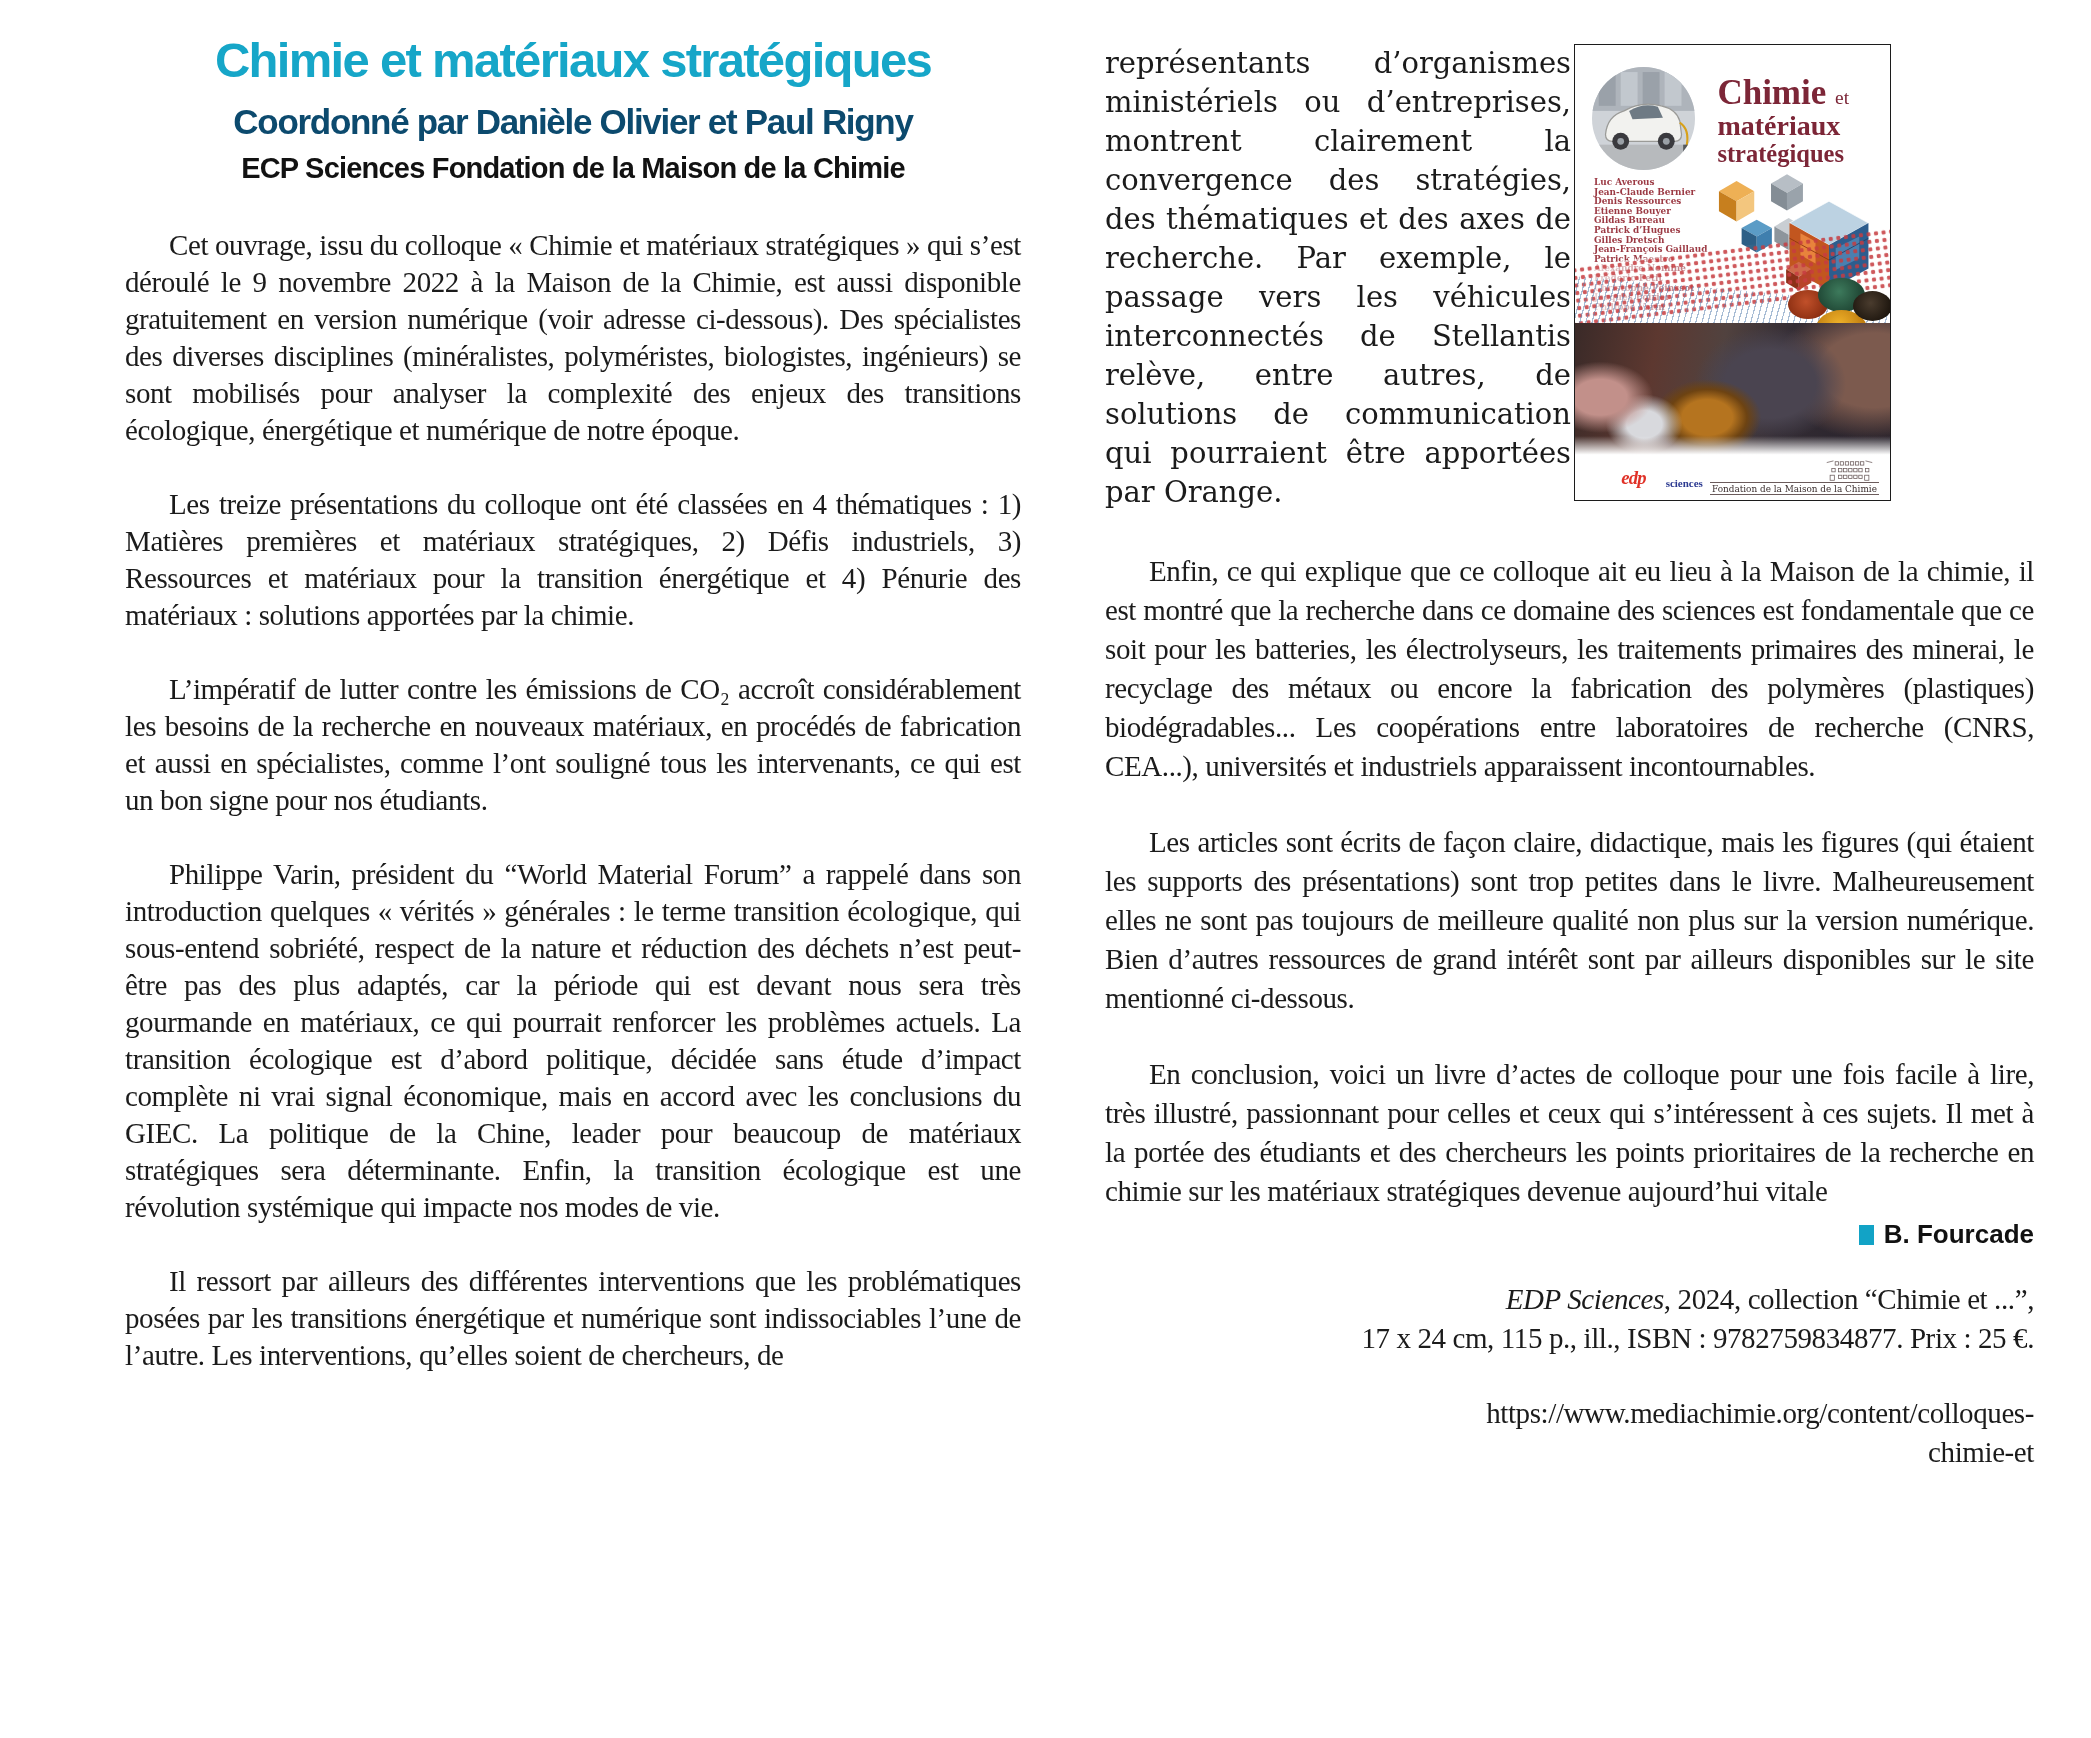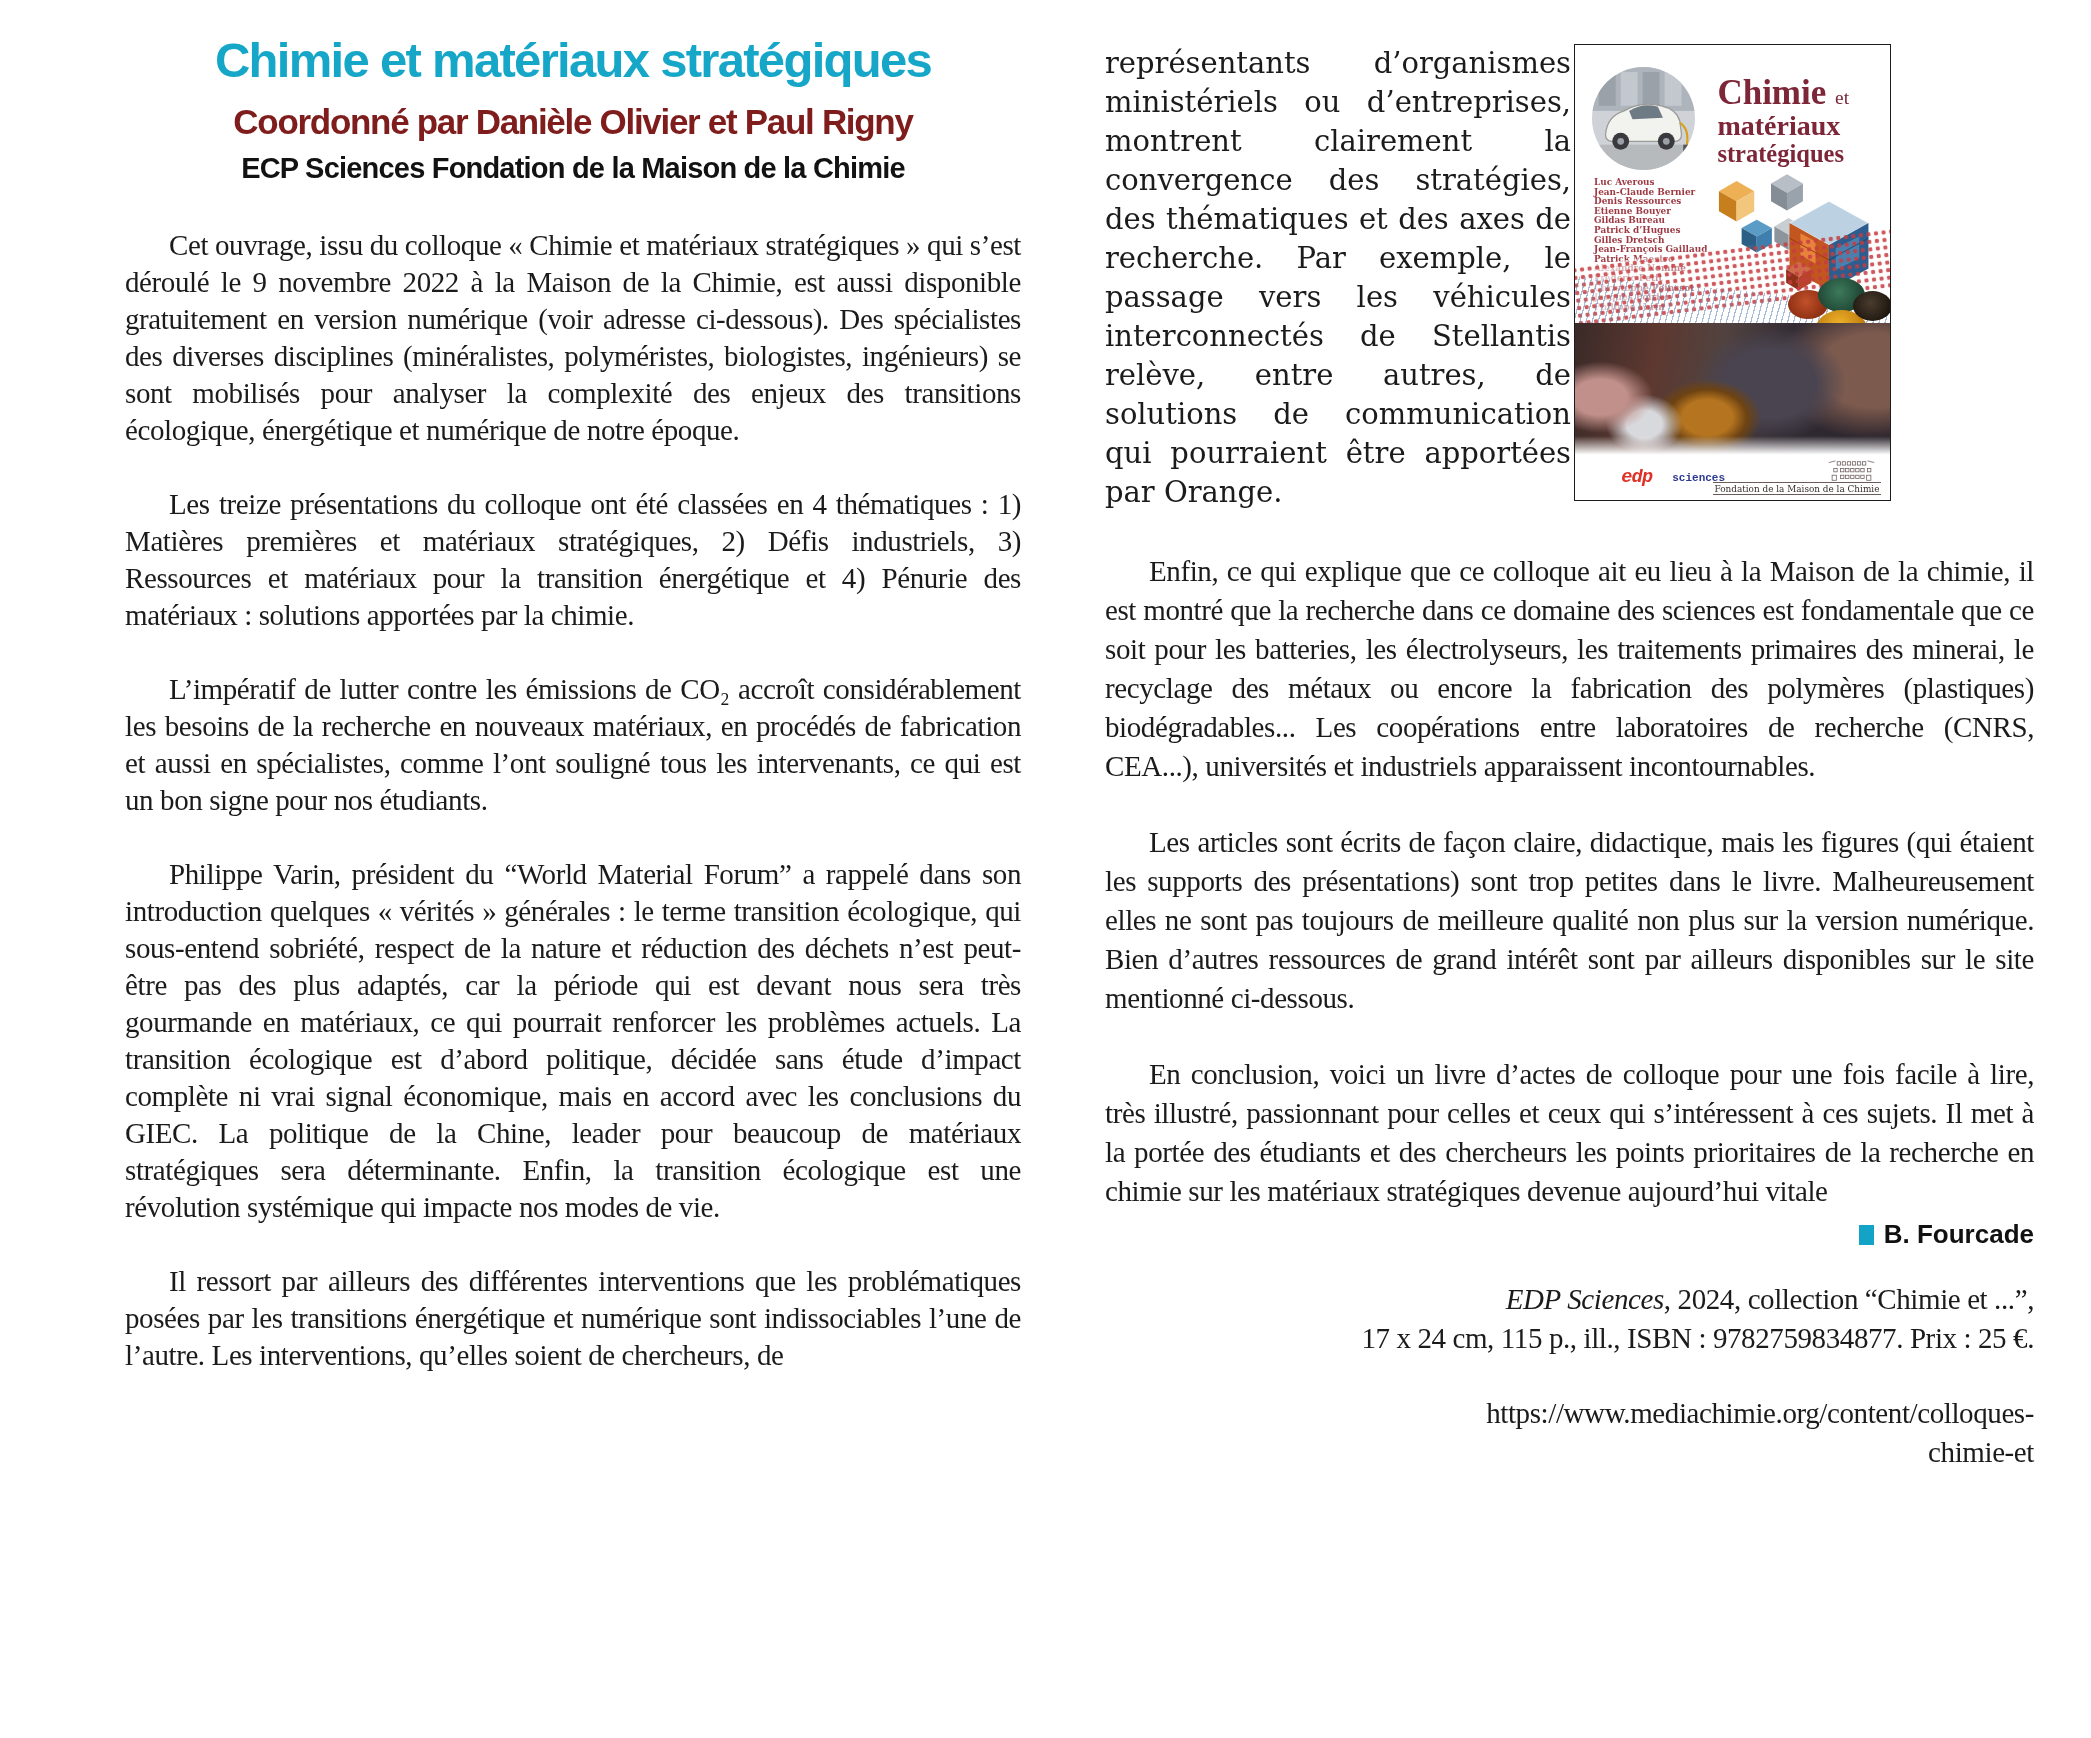--- a/index.html
+++ b/index.html
@@ -5,21 +5,21 @@
   html,body{margin:0;padding:0;background:#ffffff;}
   #page{position:relative;width:2091px;height:1738px;background:#ffffff;overflow:hidden;
         color:#1b1b1b;}
   
   #left-col{position:absolute;left:125px;top:32px;width:896px;}
   #right-col{position:absolute;left:1105px;top:44px;width:929px;}
 
   
   .hdr{text-align:center;font-family:"Liberation Sans",sans-serif;}
   .hdr-title{font-size:49px;font-weight:bold;letter-spacing:-1.7px;color:#16a6c8;margin:0 0 13.5px;}
-  .hdr-sub{font-size:35px;font-weight:bold;letter-spacing:-1.3px;color:#7f1d1d;margin:0 0 10px;}
+  .hdr-sub{font-size:35px;font-weight:bold;letter-spacing:-1.3px;color:#0c4a6e;margin:0 0 10px;}
   .hdr-aff{font-size:29px;font-weight:bold;letter-spacing:-0.8px;color:#121212;margin:0 0 42px;}
 
   
   .serif{font-family:"Liberation Serif",serif;text-align:right;}
   #left-col p.body{font-size:29px;line-height:37px;letter-spacing:-0.4px;margin:0 0 37px;
                    text-align:justify;}
   #right-col p.body{font-size:29px;line-height:39px;letter-spacing:-0.4px;margin:0 0 37px;
                     text-align:justify;}
   p.indent{text-indent:44px;}
   
@@ -78,21 +78,21 @@
         radial-gradient(ellipse 76px 51px at 8% 55%,#c2908a 0 35%,rgba(0,0,0,0) 70%),
         radial-gradient(ellipse 59px 46px at 22% 75%,#d8d9dd 0 30%,rgba(0,0,0,0) 65%),
         radial-gradient(ellipse 72px 51px at 42% 70%,#b5741f 0 35%,#6d4312 55%,rgba(0,0,0,0) 75%),
         radial-gradient(ellipse 101px 76px at 62% 45%,#4a4450 0 45%,rgba(0,0,0,0) 75%),
         radial-gradient(ellipse 135px 93px at 95% 35%,#7c5a4e 0 40%,rgba(0,0,0,0) 75%),
         linear-gradient(100deg,#3a2a28 0%,#5d3830 25%,#51423f 45%,#332c34 65%,#27212a 100%);}
   .cover-mining::after{content:"";position:absolute;left:0;bottom:0;width:100%;height:22px;
       background:linear-gradient(to bottom,rgba(255,255,255,0),#ffffff 85%);}
   .cover-footer{position:absolute;left:0;top:412px;width:315px;height:41px;background:#fff;
       display:flex;align-items:center;justify-content:space-between;padding:0 11.8px;box-sizing:border-box;}
-  .edp-logo{font-family:Liberation Mono, monospace;display:flex;align-items:center;margin-left:34px;}
+  .edp-logo{font-family:Liberation Serif, serif;display:flex;align-items:flex-end;margin-left:34px;}
   .edp-logo .edp{color:#e03127;font-weight:bold;font-size:18.6px;font-style:italic;letter-spacing:-0.8px;}
   .edp-logo .sci{color:#2b3990;font-weight:bold;font-size:11px;margin-left:20px;}
   .fondation{display:flex;flex-direction:column;align-items:flex-end;width:156px;}
   .fondation .fnd-label{font-size:8.9px;color:#3a2d2d;border-top:0.8px solid #6b5b5b;
       border-bottom:0.8px solid #6b5b5b;padding:0.8px 1.7px;white-space:nowrap;
       font-family:"DejaVu Serif",serif;}
 </style>
 </head>
 <body>
 

